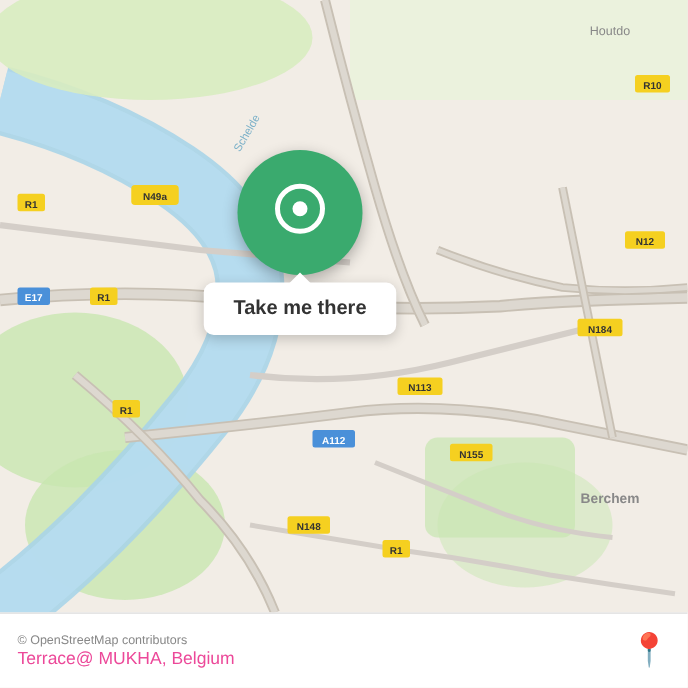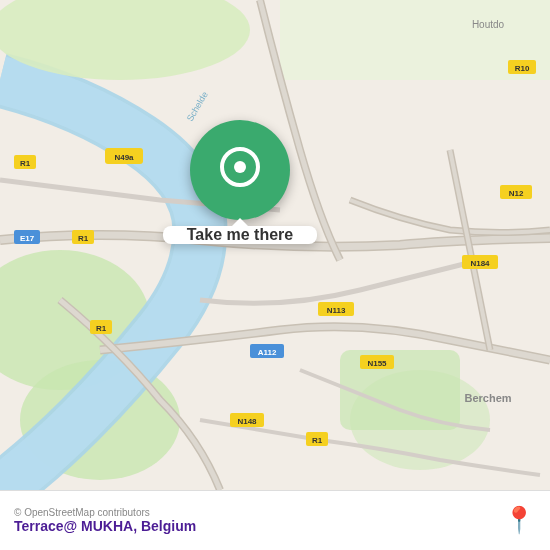--- a/index.html
+++ b/index.html
@@ -53,21 +53,21 @@
 
     #pin-icon {
       color: white;
       font-size: 42px;
       line-height: 1;
     }
 
     #callout-bubble {
       background: white;
       border-radius: 8px;
-      padding: 0 24px;
+      padding: 12px 24px;
       margin-top: 6px;
       box-shadow: 0 3px 10px rgba(0,0,0,0.2);
       position: relative;
       cursor: pointer;
     }
 
     #callout-bubble::before {
       content: '';
       position: absolute;
       top: -8px;
@@ -107,22 +107,22 @@
       flex-direction: column;
     }
 
     #osm-credit {
       font-size: 10px;
       color: #888;
     }
 
     #location-label {
       font-size: 14px;
-      font-weight: 700;
-      color: #4c1d95;
+      font-weight: 400;
+      color: #ec4899;
     }
 
     
     #moovit-logo {
       display: flex;
       align-items: center;
       gap: 4px;
     }
 
     #moovit-pin {

